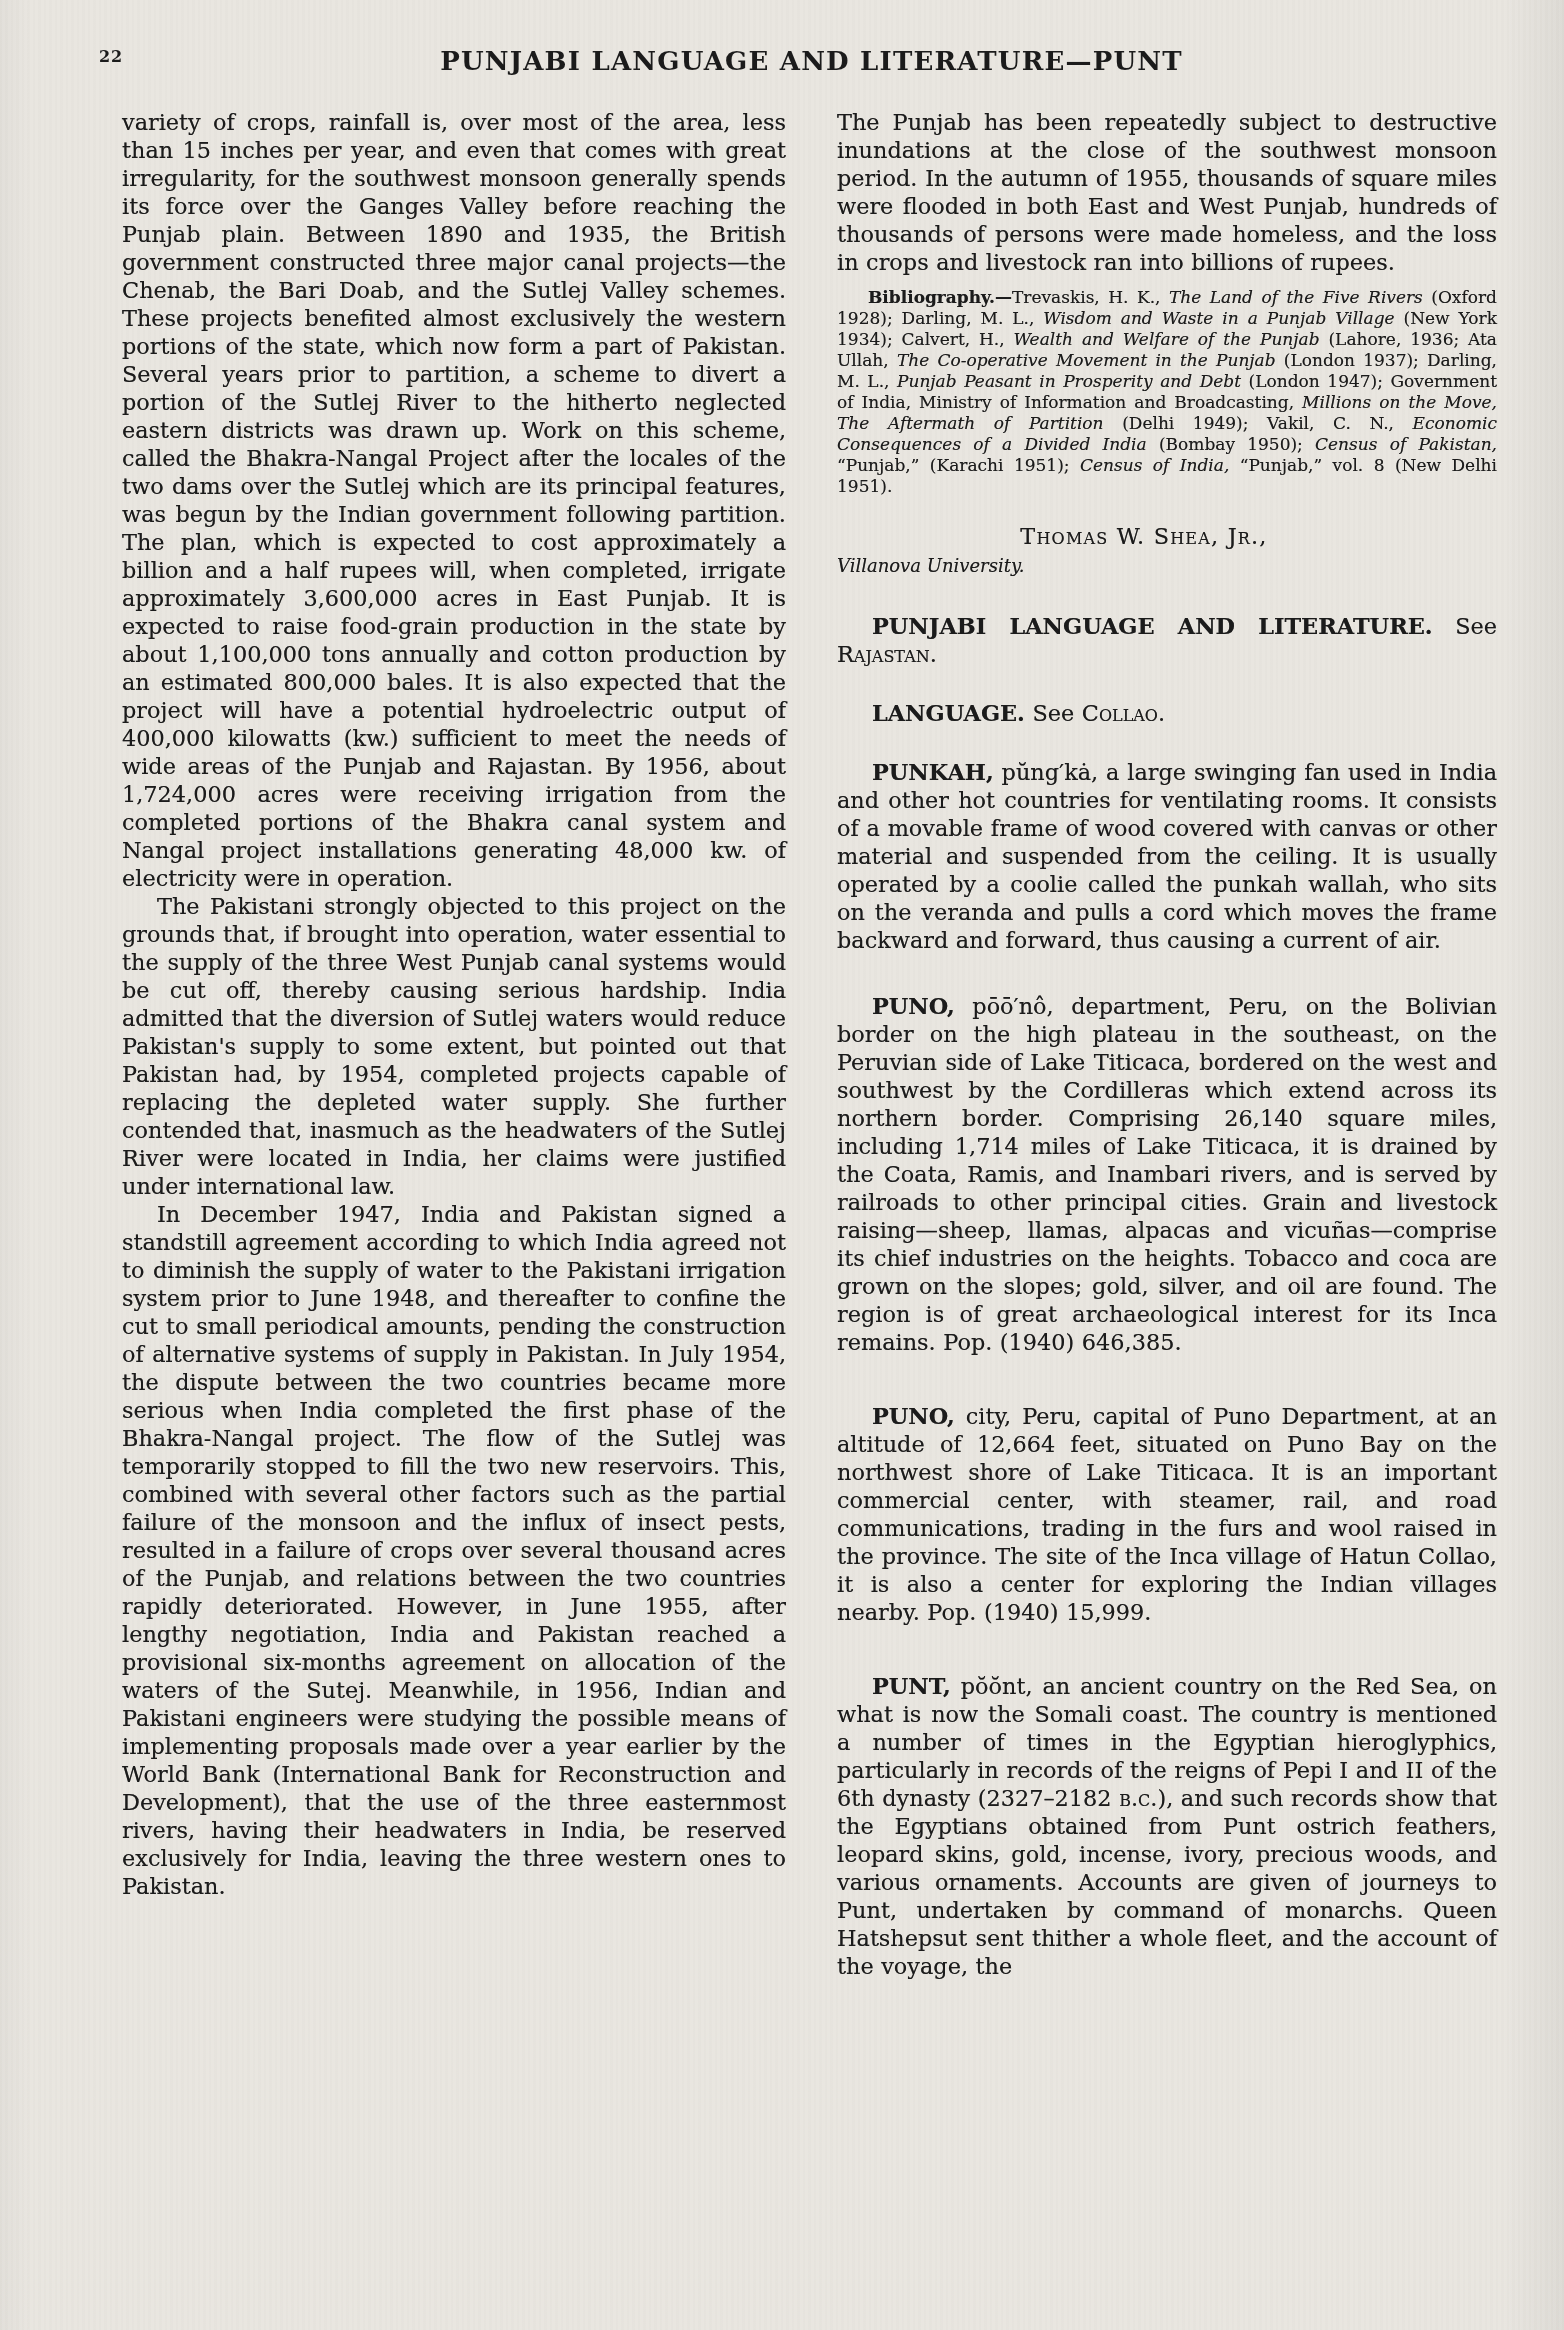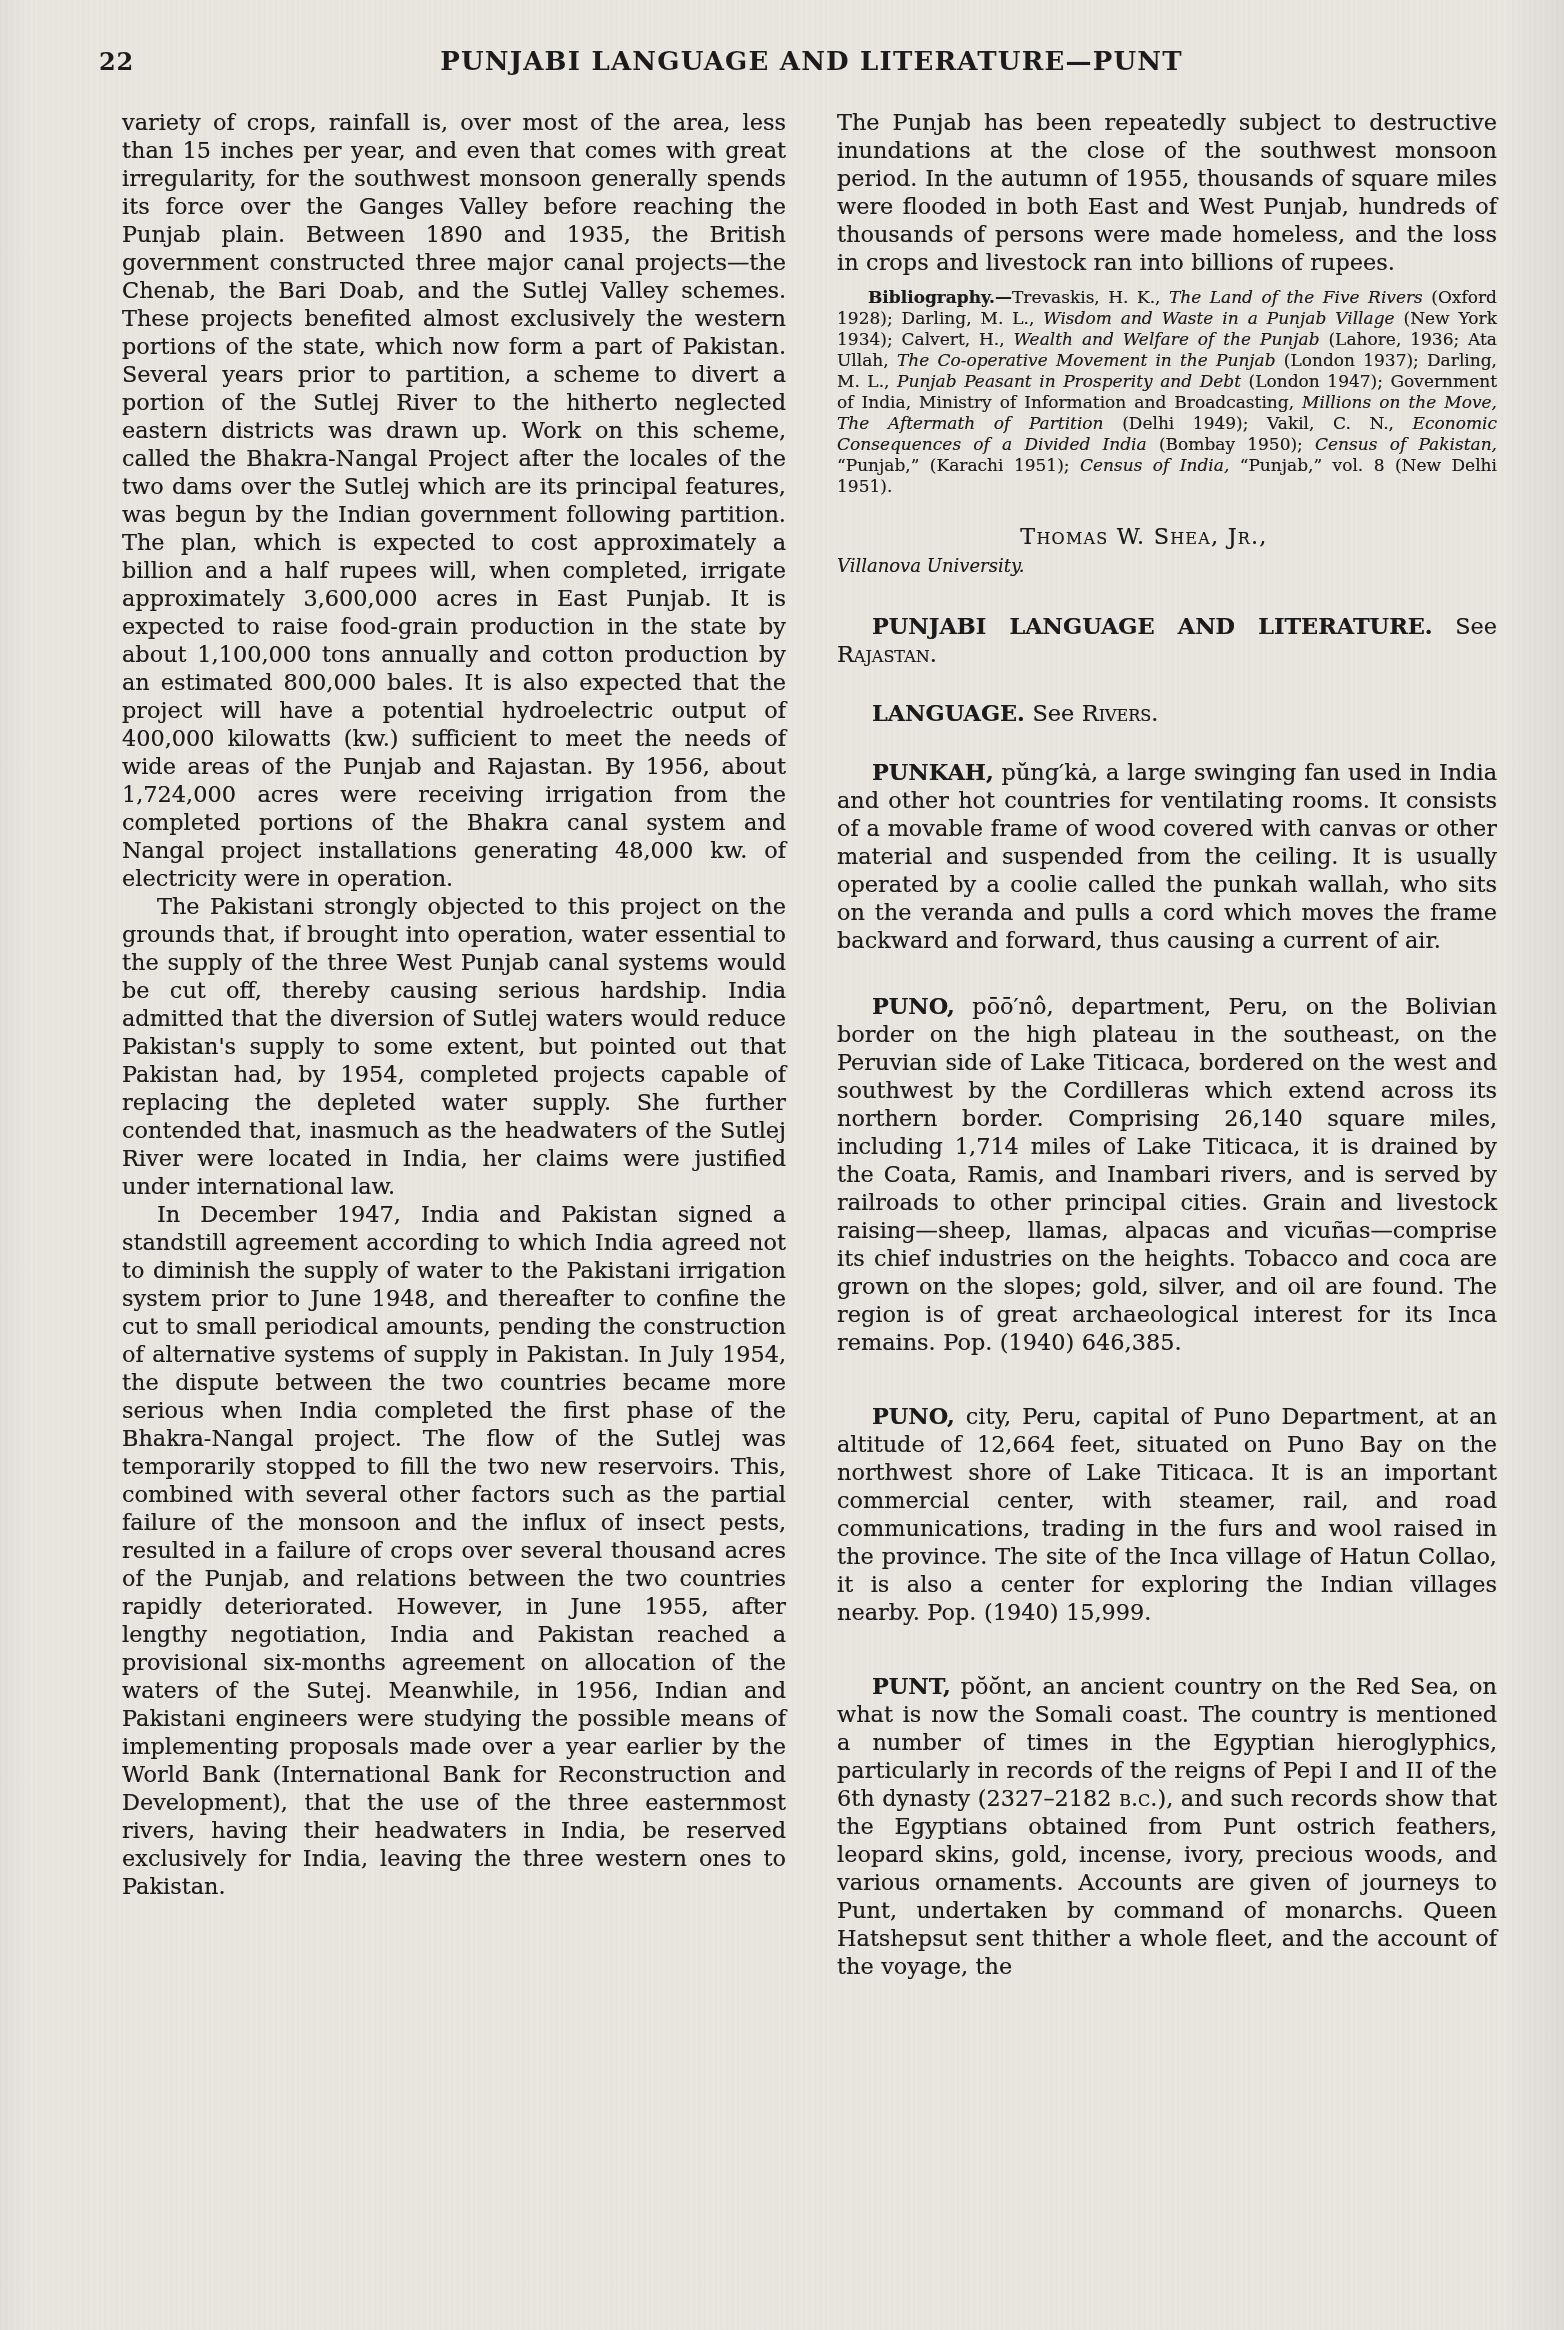--- a/index.html
+++ b/index.html
@@ -12,21 +12,21 @@
   }
   .page{
     position:relative;width:1565px;height:2330px;overflow:hidden;
     background:
       repeating-linear-gradient(90deg, rgba(0,0,0,0.012) 0 2.4px, rgba(255,255,255,0.015) 2.4px 5.5px),
       linear-gradient(90deg, rgba(0,0,0,0.03) 0%, rgba(0,0,0,0) 2%, rgba(0,0,0,0) 96%, rgba(0,0,0,0.05) 100%),
       #e9e6e0;
   }
   .page-number{
     position:absolute;left:99px;top:47px;
-    font-size:24px;font-weight:bold;letter-spacing:0.8px;
+    font-size:16px;font-weight:bold;letter-spacing:0.8px;
   }
   .running-title{
     position:absolute;left:124px;top:46px;width:1375px;margin:0;
     text-align:center;
     font-size:26px;font-weight:bold;letter-spacing:1.2px;
     white-space:nowrap;
   }
   .columns{
     position:absolute;left:122px;top:108px;width:1375px;
     display:grid;grid-template-columns:664px 660px;column-gap:51px;
@@ -87,21 +87,21 @@
       <p class="body-para no-indent">The Punjab has been repeatedly subject to destructive inundations at the close of the southwest monsoon period. In the autumn of 1955, thousands of square miles were flooded in both East and West Punjab, hundreds of thousands of persons were made homeless, and the loss in crops and livestock ran into billions of rupees.</p>
 
       <p class="bibliography"><span class="seg-b">Bibliography.—</span><span>Trevaskis, H. K., </span><span class="seg-i">The Land of the Five Rivers</span><span> (Oxford 1928); Darling, M. L., </span><span class="seg-i">Wisdom and Waste in a Punjab Village</span><span> (New York 1934); Calvert, H., </span><span class="seg-i">Wealth and Welfare of the Punjab</span><span> (Lahore, 1936; Ata Ullah, </span><span class="seg-i">The Co-operative Movement in the Punjab</span><span> (London 1937); Darling, M. L., </span><span class="seg-i">Punjab Peasant in Prosperity and Debt</span><span> (London 1947); Government of India, Ministry of Information and Broadcasting, </span><span class="seg-i">Millions on the Move, The Aftermath of Partition</span><span> (Delhi 1949); Vakil, C. N., </span><span class="seg-i">Economic Consequences of a Divided India</span><span> (Bombay 1950); </span><span class="seg-i">Census of Pakistan,</span><span> “Punjab,” (Karachi 1951); </span><span class="seg-i">Census of India,</span><span> “Punjab,” vol. 8 (New Delhi 1951).</span></p>
 
       <div class="signature">
         <div class="sig-name">Thomas W. Shea, Jr.,</div>
         <div class="sig-affil">Villanova University.</div>
       </div>
 
       <p class="body-para entry"><span class="seg-b">PUNJABI LANGUAGE AND LITERATURE.</span><span> See </span><span class="seg-sc">Rajastan</span><span>.</span></p>
-      <p class="body-para entry"><span class="seg-b">LANGUAGE.</span><span> See </span><span class="seg-sc">Rivers</span><span>.</span></p>
+      <p class="body-para entry"><span class="seg-b">LANGUAGE.</span><span> See </span><span class="seg-sc">Collao</span><span>.</span></p>
       <p class="body-para entry"><span class="seg-b">PUNKAH,</span><span> pŭng′kȧ, a large swinging fan used in India and other hot countries for ventilating rooms. It consists of a movable frame of wood covered with canvas or other material and suspended from the ceiling. It is usually operated by a coolie called the punkah wallah, who sits on the veranda and pulls a cord which moves the frame backward and forward, thus causing a current of air.</span></p>
       <p class="body-para entry entry-md"><span class="seg-b">PUNO,</span><span> pōō′nô, department, Peru, on the Bolivian border on the high plateau in the southeast, on the Peruvian side of Lake Titicaca, bordered on the west and southwest by the Cordilleras which extend across its northern border. Comprising 26,140 square miles, including 1,714 miles of Lake Titicaca, it is drained by the Coata, Ramis, and Inambari rivers, and is served by railroads to other principal cities. Grain and livestock raising—sheep, llamas, alpacas and vicuñas—comprise its chief industries on the heights. Tobacco and coca are grown on the slopes; gold, silver, and oil are found. The region is of great archaeological interest for its Inca remains. Pop. (1940) 646,385.</span></p>
       <p class="body-para entry entry-lg"><span class="seg-b">PUNO,</span><span> city, Peru, capital of Puno Department, at an altitude of 12,664 feet, situated on Puno Bay on the northwest shore of Lake Titicaca. It is an important commercial center, with steamer, rail, and road communications, trading in the furs and wool raised in the province. The site of the Inca village of Hatun Collao, it is also a center for exploring the Indian villages nearby. Pop. (1940) 15,999.</span></p>
       <p class="body-para entry entry-lg"><span class="seg-b">PUNT,</span><span> pŏŏnt, an ancient country on the Red Sea, on what is now the Somali coast. The country is mentioned a number of times in the Egyptian hieroglyphics, particularly in records of the reigns of Pepi I and II of the 6th dynasty (2327–2182 </span><span class="seg-scl">B.C.</span><span>), and such records show that the Egyptians obtained from Punt ostrich feathers, leopard skins, gold, incense, ivory, precious woods, and various ornaments. Accounts are given of journeys to Punt, undertaken by command of monarchs. Queen Hatshepsut sent thither a whole fleet, and the account of the voyage, the</span></p>
     </section>
 
   </main>
 
 </div>
 

